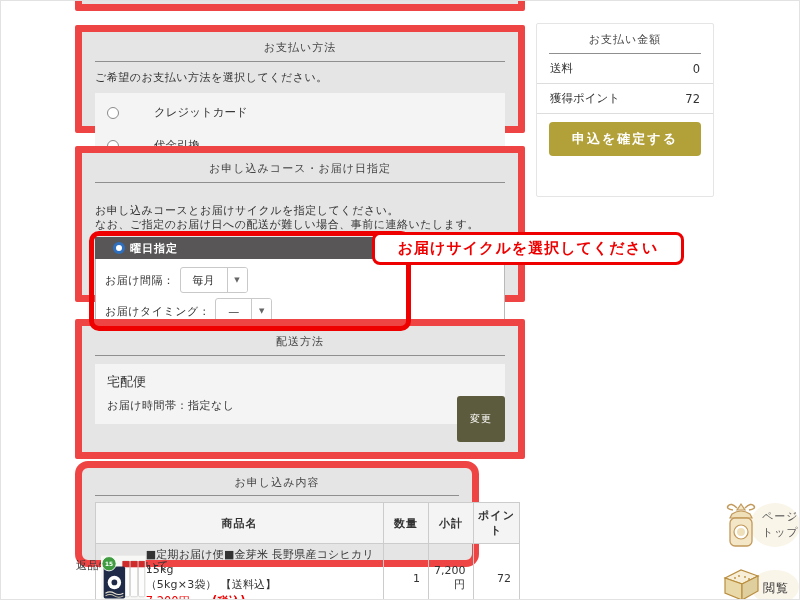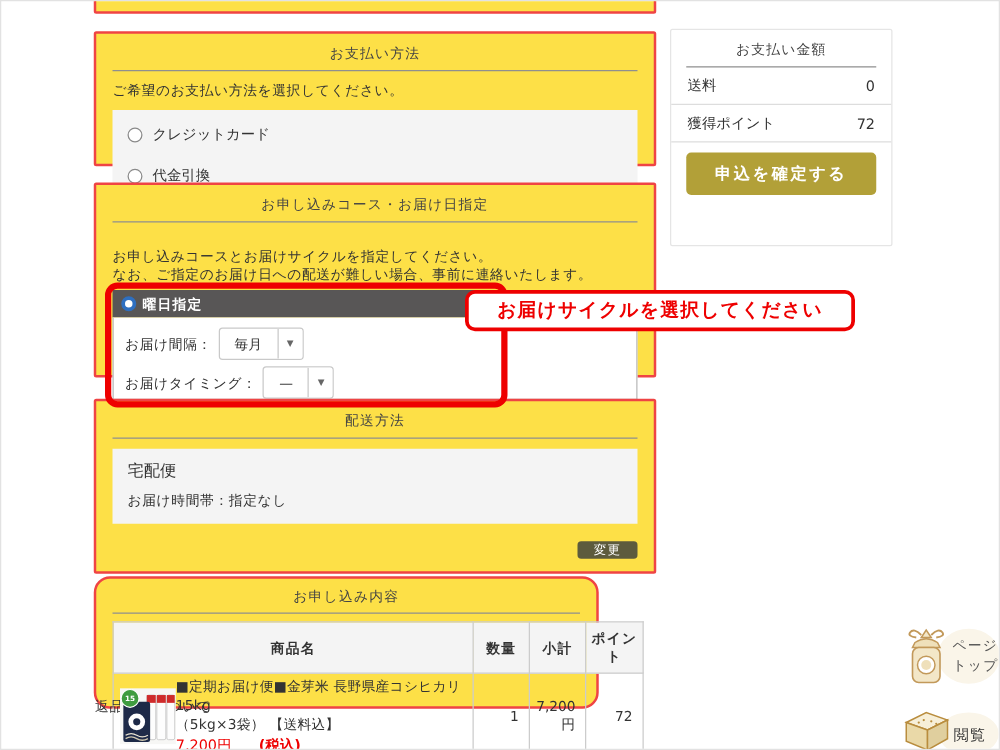--- a/index.html
+++ b/index.html
@@ -13,43 +13,43 @@
   html,body{width:800px;height:600px;overflow:hidden;}
   body{
     background:#fff;
     font-family:"DejaVu Sans","Liberation Sans",sans-serif;
     color:#333;
     position:relative;
     border:1px solid #e2e2e2;
   }
   .sec{
     position:absolute;
-    background:#fde047;
-    border:2px solid #ef4444;
+    background:#e5e5e5;
+    border:7px solid #ef4444;
     border-radius:2px;
   }
   .sec-title{
     text-align:center;
     font-size:11px;
     color:#444;
     padding:8px 0 6px;
     letter-spacing:1px;
   }
   .sec-rule{border-bottom:1px solid #8f8f8f;margin:0 13px;}
   .desc{font-size:11px;margin:9px 13px 0;line-height:14px;letter-spacing:0.5px;}
 
   
   .opt-panel{background:#f4f4f4;margin:8px 13px 0;padding:3px 12px;}
-  .opt-row{display:flex;align-items:center;padding:9px 0;cursor:pointer;}
+  .opt-row{display:flex;align-items:center;padding:9px 0;cursor:pointer;gap:27px;}
   .radio{width:12px;height:12px;border:1px solid #8a8a8a;border-radius:50%;background:#fff;margin-right:8px;flex:0 0 auto;}
   .opt-label{font-size:11.5px;}
 
   
   .widget{position:relative;margin:5px 13px 0;}
-  .bar{background:var(--darkbar);height:22px;display:flex;align-items:center;padding-left:7px;text-align:right;}
+  .bar{background:var(--darkbar);height:22px;display:flex;align-items:center;padding-left:18px;text-align:right;}
   .radio-sel{width:12px;height:12px;border-radius:50%;background:#fff;border:3px solid var(--radio-blue);flex:0 0 auto;}
   .bar-label{color:#fff;font-size:11px;font-weight:bold;margin-left:5px;letter-spacing:1px;}
   .widget-body{border:1px solid #b9b9b9;border-top:none;height:66px;position:relative;background:#fff;}
   .form-row{position:absolute;left:9px;display:flex;align-items:center;}
   .form-row .lbl{font-size:11px;letter-spacing:0.5px;}
   .select{display:flex;border:1px solid #c9c9c9;border-radius:3px;background:#fff;height:26px;margin-left:5px;cursor:pointer;overflow:hidden;}
   .select-val{display:flex;align-items:center;justify-content:center;font-size:11px;padding:0 12px;min-width:32px;}
   .select-arrow{width:20px;border-left:1px solid #c9c9c9;display:flex;align-items:center;justify-content:center;color:#666;font-size:7px;background:#fff;}
   .red-box{
     position:absolute;left:-6px;top:-6px;width:322px;height:100px;
@@ -62,21 +62,21 @@
     color:var(--accent-red);font-size:15px;font-weight:bold;letter-spacing:1px;
   }
 
   
   .ship-panel{background:#f4f4f4;margin:8px 13px 0;padding:9px 12px 11px;}
   .ship-method{font-size:13px;}
   .ship-time{font-size:11px;margin-top:7px;letter-spacing:0.5px;}
   .change-btn{
     position:absolute;right:13px;bottom:10px;
     background:var(--olive);color:#fff;font-size:10px;
-    padding:0 13px;border-radius:3px;border:none;cursor:pointer;letter-spacing:1px;
+    padding:16px 13px;border-radius:3px;border:none;cursor:pointer;letter-spacing:1px;
   }
 
   
   .order-table{border-collapse:collapse;margin:6px 13px 0;width:424px;table-layout:fixed;}
   .order-table th{
     background:#f4f4f4;border:1px solid #ccc;font-size:11px;font-weight:bold;
     padding:5px 4px;text-align:center;letter-spacing:1px;
   }
   .order-table td{border:1px solid #ccc;font-size:11px;vertical-align:middle;padding:3px 5px;}
   .col-name{width:288px;} .col-qty{width:45px;} .col-sub{width:45px;} .col-pts{width:46px;}

